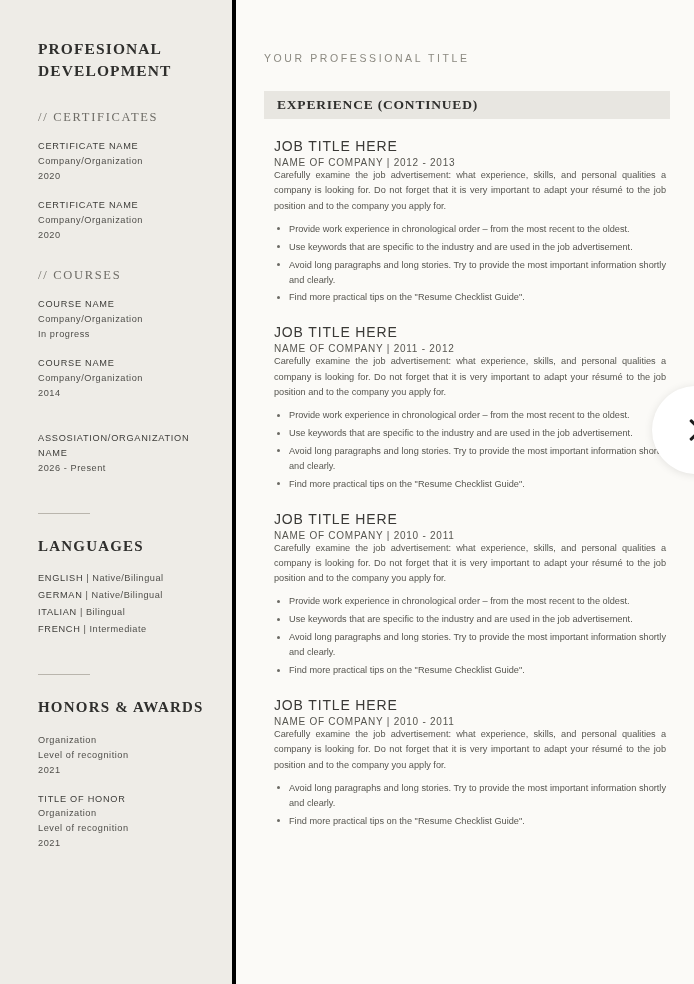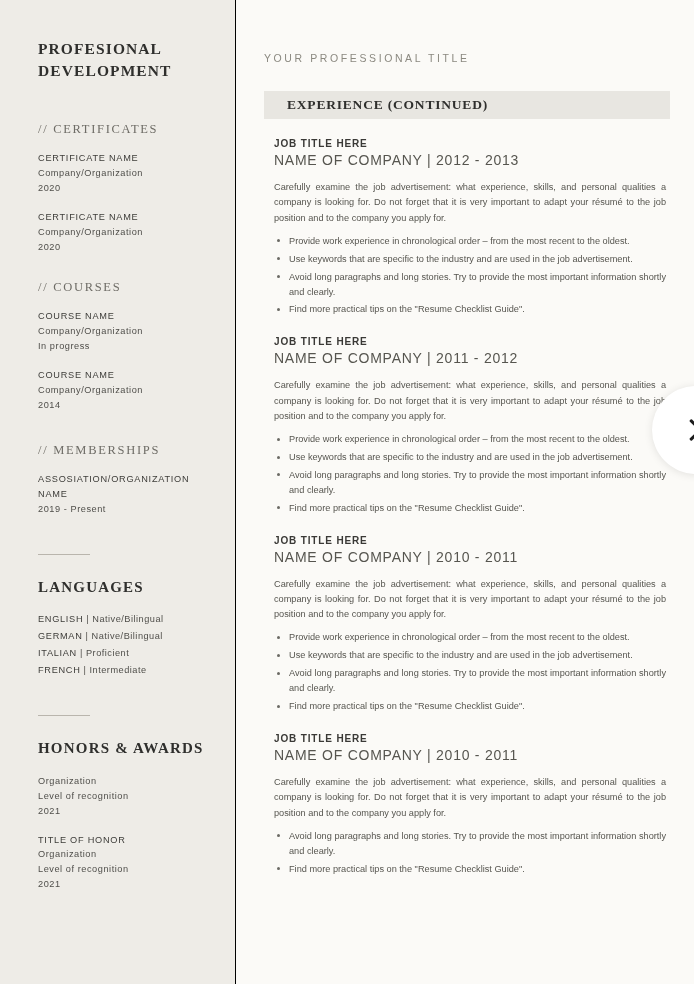--- a/index.html
+++ b/index.html
@@ -10,21 +10,21 @@
     overflow:hidden;
     position:relative;
   }
   .page { position:relative; width:694px; height:984px; display:flex; overflow:hidden; }
 
   
   .sidebar {
     width:236px;
     flex:0 0 236px;
     background:#eeece7;
-    border-right:1px solid #000000;
+    border-right:4px solid #000000;
     padding:38px 0 0 38px;
     position:relative;
   }
   .side-title {
     font-family:"Liberation Serif", serif;
     font-size:15.5px;
     font-weight:700;
     letter-spacing:1.1px;
     color:#2f2f2d;
     line-height:1.42;
@@ -85,48 +85,47 @@
     letter-spacing:2.6px;
     color:#8b8980;
     text-transform:uppercase;
   }
   .bar {
     margin-top:27px;
     background:#e8e6e1;
     height:28px;
     display:flex;
     align-items:center;
-    padding-left:23px;
+    padding-left:13px;
   }
   .bar span {
     font-family:"Liberation Serif", serif;
     font-size:13.5px;
     font-weight:700;
     letter-spacing:.8px;
     color:#2f2f2d;
     text-transform:uppercase;
   }
   .job { margin-top:19px; padding-left:10px; padding-right:4px; }
   .job-title {
-    font-size:10px;
-    font-weight:700;
+    font-size:14px;
+    font-weight:400;
     letter-spacing:.85px;
     color:#3a3936;
     text-transform:uppercase;
     margin-top:8px;
   }
   .job-co {
     margin-top:3px;
-    font-size:14px;
+    font-size:10px;
     letter-spacing:.75px;
     color:#56554f;
     text-transform:uppercase;
   }
   .job-p {
-    margin-top:12px;
     font-size:9.2px;
     line-height:1.66;
     color:#56554f;
     text-align:justify;
   }
   ul.bl { list-style:none; margin-top:8px; }
   ul.bl li {
     position:relative;
     padding-left:15px;
     margin-top:3px;
@@ -170,21 +169,21 @@
   .circle-btn .x::after  { transform:translateX(-50%) rotate(-45deg); }
 </style>
 </head>
 <body>
 
 <div class="page">
 
   <aside class="sidebar">
     <div class="side-title">PROFESIONAL DEVELOPMENT</div>
 
-    <div style="margin-top:40px">
+    <div style="margin-top:28px">
       <div class="side-head">// CERTIFICATES</div>
       <div class="entry">
         <div class="ln caps">CERTIFICATE NAME</div>
         <div class="ln">Company/Organization</div>
         <div class="ln">2020</div>
       </div>
       <div class="entry">
         <div class="ln caps">CERTIFICATE NAME</div>
         <div class="ln">Company/Organization</div>
         <div class="ln">2020</div>
@@ -199,24 +198,23 @@
         <div class="ln">In progress</div>
       </div>
       <div class="entry">
         <div class="ln caps">COURSE NAME</div>
         <div class="ln">Company/Organization</div>
         <div class="ln">2014</div>
       </div>
     </div>
 
     <div style="margin-top:30px">
-      <div class="side-head">// MEMBERSHIPS</div>
       <div class="entry">
         <div class="ln caps" style="max-width:165px">ASSOSIATION/ORGANIZATION NAME</div>
-        <div class="ln">2019 - Present</div>
+        <div class="ln">2026 - Present</div>
       </div>
     </div>
 
     <div class="divider" style="margin-top:37px"></div>
 
     <div style="margin-top:24px">
       <div class="sec-title">LANGUAGES</div>
       <div style="margin-top:15px">
         <div class="lang-line">
           <b>ENGLISH</b>
@@ -224,21 +222,21 @@
           <span>Native/Bilingual</span>
         </div>
         <div class="lang-line">
           <b>GERMAN</b>
           <span> | </span>
           <span>Native/Bilingual</span>
         </div>
         <div class="lang-line">
           <b>ITALIAN</b>
           <span> | </span>
-          <span>Proficient</span>
+          <span>Bilingual</span>
         </div>
         <div class="lang-line">
           <b>FRENCH</b>
           <span> | </span>
           <span>Intermediate</span>
         </div>
       </div>
     </div>
 
     <div class="divider" style="margin-top:35px"></div>

